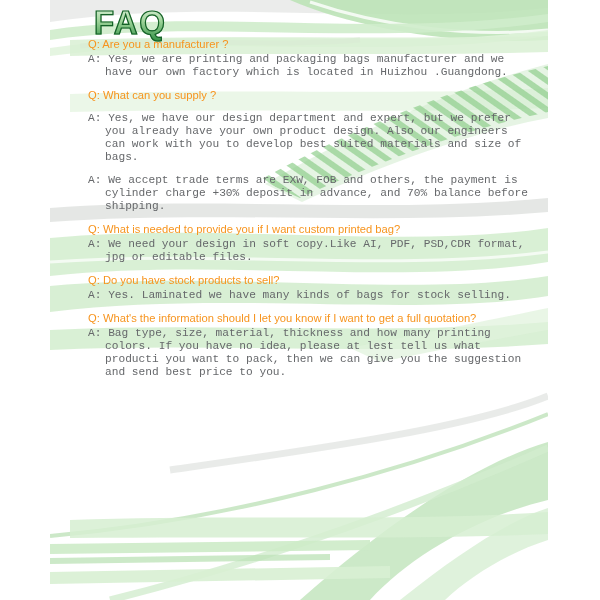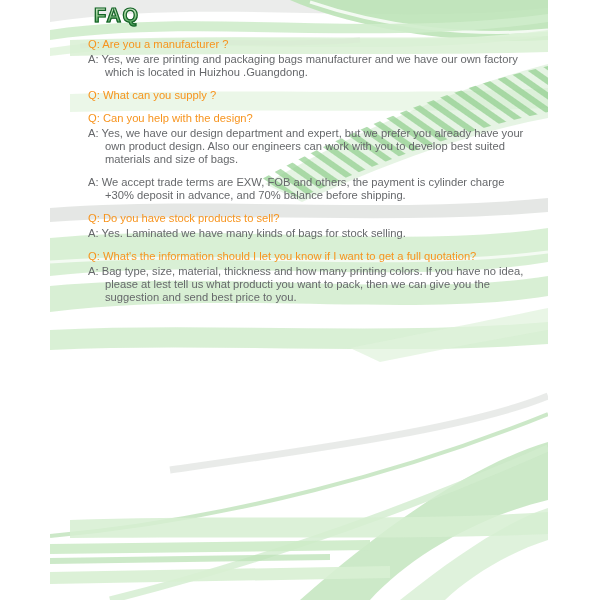--- a/index.html
+++ b/index.html
@@ -7,40 +7,40 @@
     position:relative; width:600px; height:600px; background:#ffffff;
     overflow:hidden; font-family:"Liberation Sans", sans-serif;
   }
   .canvas {
     position:absolute; left:50px; top:0; width:498px; height:600px;
     overflow:hidden; background:#ffffff;
   }
   .bg-svg { position:absolute; left:0; top:0; width:498px; height:600px; }
   .faq-title {
     position:absolute; left:44px; top:4px; z-index:3;
-    font-size:20px; font-weight:800; letter-spacing:1.5px;
+    font-size:33px; font-weight:800; letter-spacing:1.5px;
     color:#1d7a33;
     background:linear-gradient(180deg,#e8f6e4 0%,#9fd49a 45%,#2e8f42 100%);
     -webkit-background-clip:text; background-clip:text;
     -webkit-text-fill-color:transparent;
     -webkit-text-stroke:1.2px #156128;
     margin:0;
     text-align:center;
   }
   .faq-list {
     position:absolute; left:38px; top:38px; width:445px; z-index:3;
   }
   .qa { margin:0 0 10px 0; }
   .q {
     margin:0 0 2px 0; padding-left:17px; text-indent:-17px;
     font-size:11.2px; line-height:13px; color:#F7941E; white-space:nowrap;
   }
   .a {
     margin:0; padding-left:17px; text-indent:-17px;
-    font-size:11.2px; line-height:13px; color:#66686B;
+    font-size:11.2px; line-height:13px; color:#66686B;font-family:Liberation Mono, monospace;
   }
   .prefix { display:inline; }
 </style>
 </head>
 <body>
 
 <div class="stage">
   <div class="canvas">
 
     <svg class="bg-svg" viewBox="0 0 498 600" aria-hidden="true">
@@ -97,29 +97,32 @@
         <p class="a"><span class="prefix">A:</span> <span>Yes, we are printing and packaging bags manufacturer and we have our own factory which is located in Huizhou .Guangdong.</span></p>
       </div>
 
       <div class="qa">
         <p class="q"><span class="prefix">Q:</span> <span>What can you supply ?</span></p>
       </div>
 
 
 
       <div class="qa">
-        <p class="q"><span class="prefix">Q:</span> <span>Can you help with the design?</span></p>
         <p class="a"><span class="prefix">A:</span> <span>Yes, we have our design department and expert, but we prefer you already have your own product design. Also our engineers can work with you to develop best suited materials and size of bags.</span></p>
       </div>
 
 
       <div class="qa">
         <p class="a"><span class="prefix">A:</span> <span>We accept trade terms are EXW, FOB and others, the payment is cylinder charge +30% deposit in advance, and 70% balance before shipping.</span></p>
       </div>
 
+      <div class="qa">
+        <p class="q"><span class="prefix">Q:</span> <span>What is needed to provide you if I want custom printed bag?</span></p>
+        <p class="a"><span class="prefix">A:</span> <span>We need your design in soft copy.Like AI, PDF, PSD,CDR format, jpg or editable files.</span></p>
+      </div>
 
       <div class="qa">
         <p class="q"><span class="prefix">Q:</span> <span>Do you have stock products to sell?</span></p>
         <p class="a"><span class="prefix">A:</span> <span>Yes. Laminated we have many kinds of bags for stock selling.</span></p>
       </div>
 
       <div class="qa">
         <p class="q"><span class="prefix">Q:</span> <span>What's the information should I let you know if I want to get a full quotation?</span></p>
         <p class="a"><span class="prefix">A:</span> <span>Bag type, size, material, thickness and how many printing colors. If you have no idea, please at lest tell us what producti you want to pack, then we can give you the suggestion and send best price to you.</span></p>
       </div>

